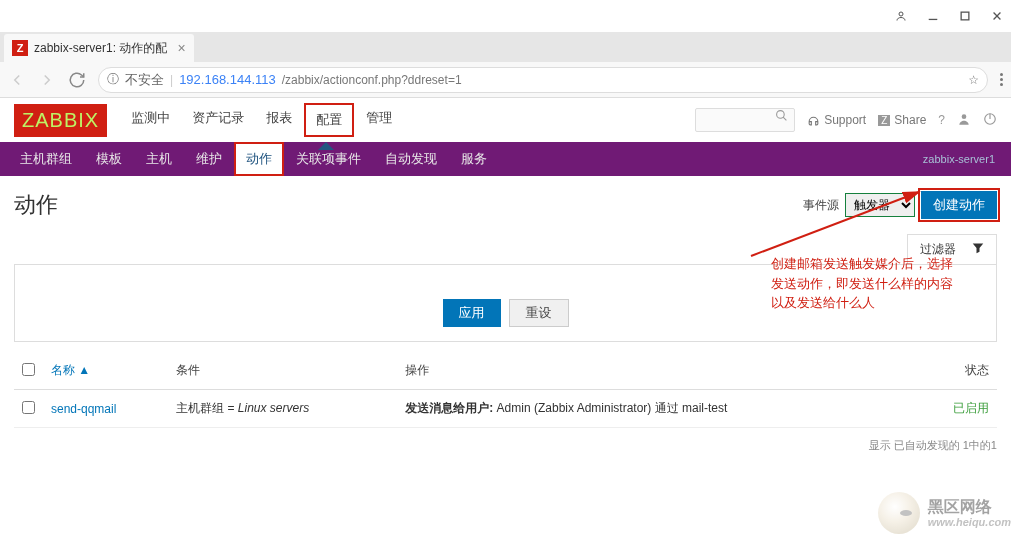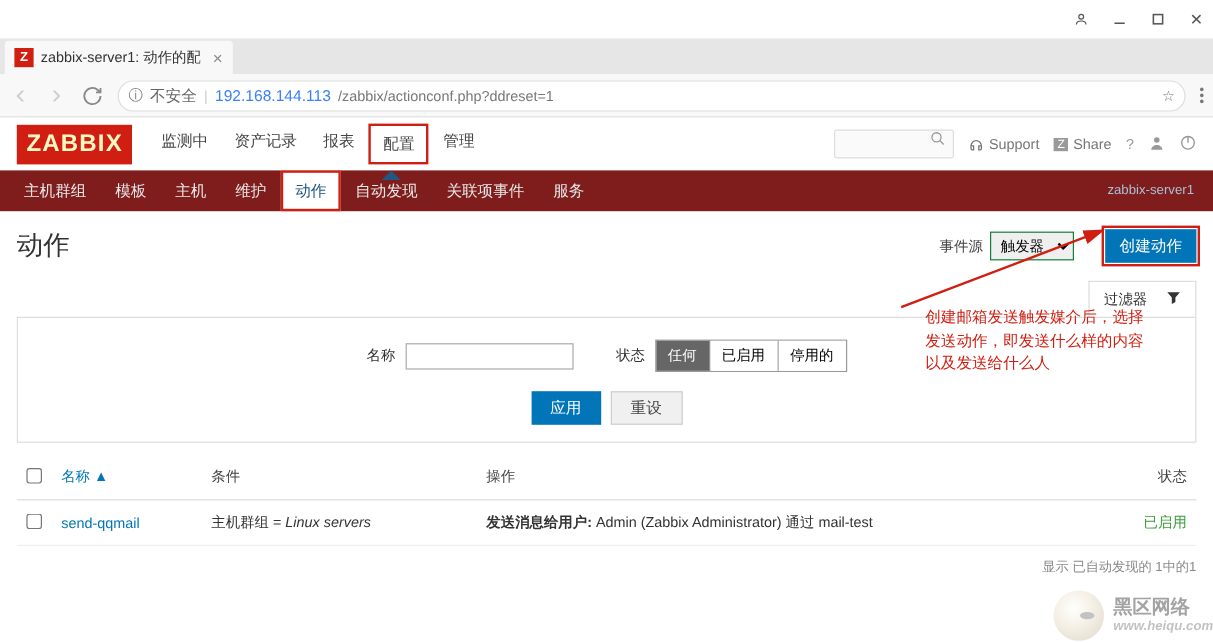--- a/index.html
+++ b/index.html
@@ -27,47 +27,47 @@
     .url-warn { color: #666; font-size: 13px; }
     .url-sep { color: #ccc; }
     .url-text { color: #3b82f6; font-size: 13px; }
     .url-path { color: #777; }
     .star-icon { color: #777; margin-left: auto; }
     .menu-dots { color: #777; display: flex; flex-direction: column; gap: 2px; }
     .menu-dots span { width: 3px; height: 3px; background: #777; border-radius: 50%; }
     
     
     .zbx-header { background: #fff; height: 44px; display: flex; align-items: center; padding: 0 14px; }
-    .zbx-logo { background: #d01f12; color: #fef9c3; font-weight: bold; font-size: 20px; padding: 5px 8px; letter-spacing: 1px; }
+    .zbx-logo { background: #d01f12; color: #bef264; font-weight: normal; font-size: 20px; padding: 5px 8px; letter-spacing: 1px; }
     .main-nav { display: flex; margin-left: 14px; gap: 2px; }
     .main-nav-item { padding: 6px 10px; color: #444; font-size: 13px; cursor: pointer; }
     .main-nav-item.highlighted { border: 2px solid #d01f12; }
     .main-nav-item.active { position: relative; }
     .header-right { margin-left: auto; display: flex; align-items: center; gap: 12px; }
     .search-box { width: 100px; height: 24px; border: 1px solid #ddd; border-radius: 2px; padding: 0 22px 0 6px; position: relative; background: #fafafa; }
     .search-glass { position: absolute; right: 6px; color: #999; }
     .support-link, .share-link { color: #777; font-size: 12px; display: flex; align-items: center; gap: 4px; }
     .hdr-icon { color: #999; }
     
     
-    .sub-nav { background: #7f1d1d; height: 34px; display: flex; align-items: center; padding: 0 8px; position: relative; }
+    .sub-nav { background: #701a75; height: 34px; display: flex; align-items: center; padding: 0 8px; position: relative; }
     .sub-nav::before { content: ''; position: absolute; top: -8px; left: 318px; border: 8px solid transparent; border-bottom-color: #235681; }
     .sub-nav-item { color: #e8e8e8; padding: 8px 12px; font-size: 13px; }
     .sub-nav-item.active { background: #fff; color: #235681; }
     .sub-nav-item.highlighted { border: 2px solid #d01f12; padding: 6px 10px; }
     .server-name { margin-left: auto; color: #a8c0d6; font-size: 11px; padding-right: 8px; }
     
     
     .page-wrap { padding: 14px; }
     .page-header { display: flex; align-items: center; margin-bottom: 14px; }
     .page-title { font-size: 22px; color: #333; font-weight: normal; }
     .event-source { margin-left: auto; display: flex; align-items: center; gap: 6px; }
     .event-label { font-size: 12px; color: #444; }
     .event-select { height: 24px; border: 1px solid #15803d; padding: 0 4px; font-size: 12px; min-width: 70px; }
-    .btn-create { background: #0275b8; color: #fff; border: none; padding: 5px 12px; font-size: 13px; cursor: pointer; margin-left: 20px; }
+    .btn-create { background: #0275b8; color: #fff; border: none; padding: 5px 12px; font-size: 13px; cursor: pointer; margin-left: 0; }
     .btn-create.highlighted { outline: 2px solid #d01f12; outline-offset: 1px; }
     
     
     .filter-tab-row { display: flex; justify-content: flex-end; }
     .filter-tab { border: 1px solid #ddd; border-bottom: none; padding: 6px 12px; display: flex; align-items: center; gap: 16px; font-size: 12px; }
     .funnel-icon svg { width: 12px; height: 12px; }
     
     
     .filter-box { border: 1px solid #ddd; padding: 18px 14px 14px; margin-bottom: 10px; }
     .filter-row { display: flex; align-items: center; justify-content: center; gap: 36px; }
@@ -214,22 +214,22 @@
         </svg></span>
   </div>
 </div>
 
 <div class="sub-nav">
   <span class="sub-nav-item">主机群组</span>
   <span class="sub-nav-item">模板</span>
   <span class="sub-nav-item">主机</span>
   <span class="sub-nav-item">维护</span>
   <span class="sub-nav-item active highlighted">动作</span>
+  <span class="sub-nav-item">关联项事件</span>
   <span class="sub-nav-item">自动发现</span>
-  <span class="sub-nav-item">关联项事件</span>
   <span class="sub-nav-item">服务</span>
   <span class="server-name">zabbix-server1</span>
 </div>
 
 <div class="page-wrap" style="position:relative">
   <div class="page-header">
     <h1 class="page-title">动作</h1>
     <div class="event-source">
       <span class="event-label">事件源</span>
       <select class="event-select"><option>触发器</option></select>
@@ -240,34 +240,20 @@
   <div class="filter-tab-row">
     <div class="filter-tab">
       <span>过滤器</span>
       <span class="funnel-icon"><svg viewBox="0 0 16 16" fill="currentColor">
             <path d="M1 2h14l-5 6v5l-4 2v-7L1 2z"></path>
           </svg></span>
     </div>
   </div>
 
   <div class="filter-box">
-    <div class="filter-row">
-      <div class="filter-field">
-        <span class="filter-label">名称</span>
-        <input class="filter-input" style="">
-      </div>
-      <div class="filter-field">
-        <span class="filter-label">状态</span>
-        <div class="filter-btns">
-          <button class="filter-btn active">任何</button>
-          <button class="filter-btn">已启用</button>
-          <button class="filter-btn">停用的</button>
-        </div>
-      </div>
-    </div>
     <div class="filter-actions">
       <button class="btn-apply">应用</button>
       <button class="btn-reset">重设</button>
     </div>
   </div>
 
   <table class="data-table">
     <thead>
       <tr>
         <th class="check-col"><input type="checkbox" style=""></th>

